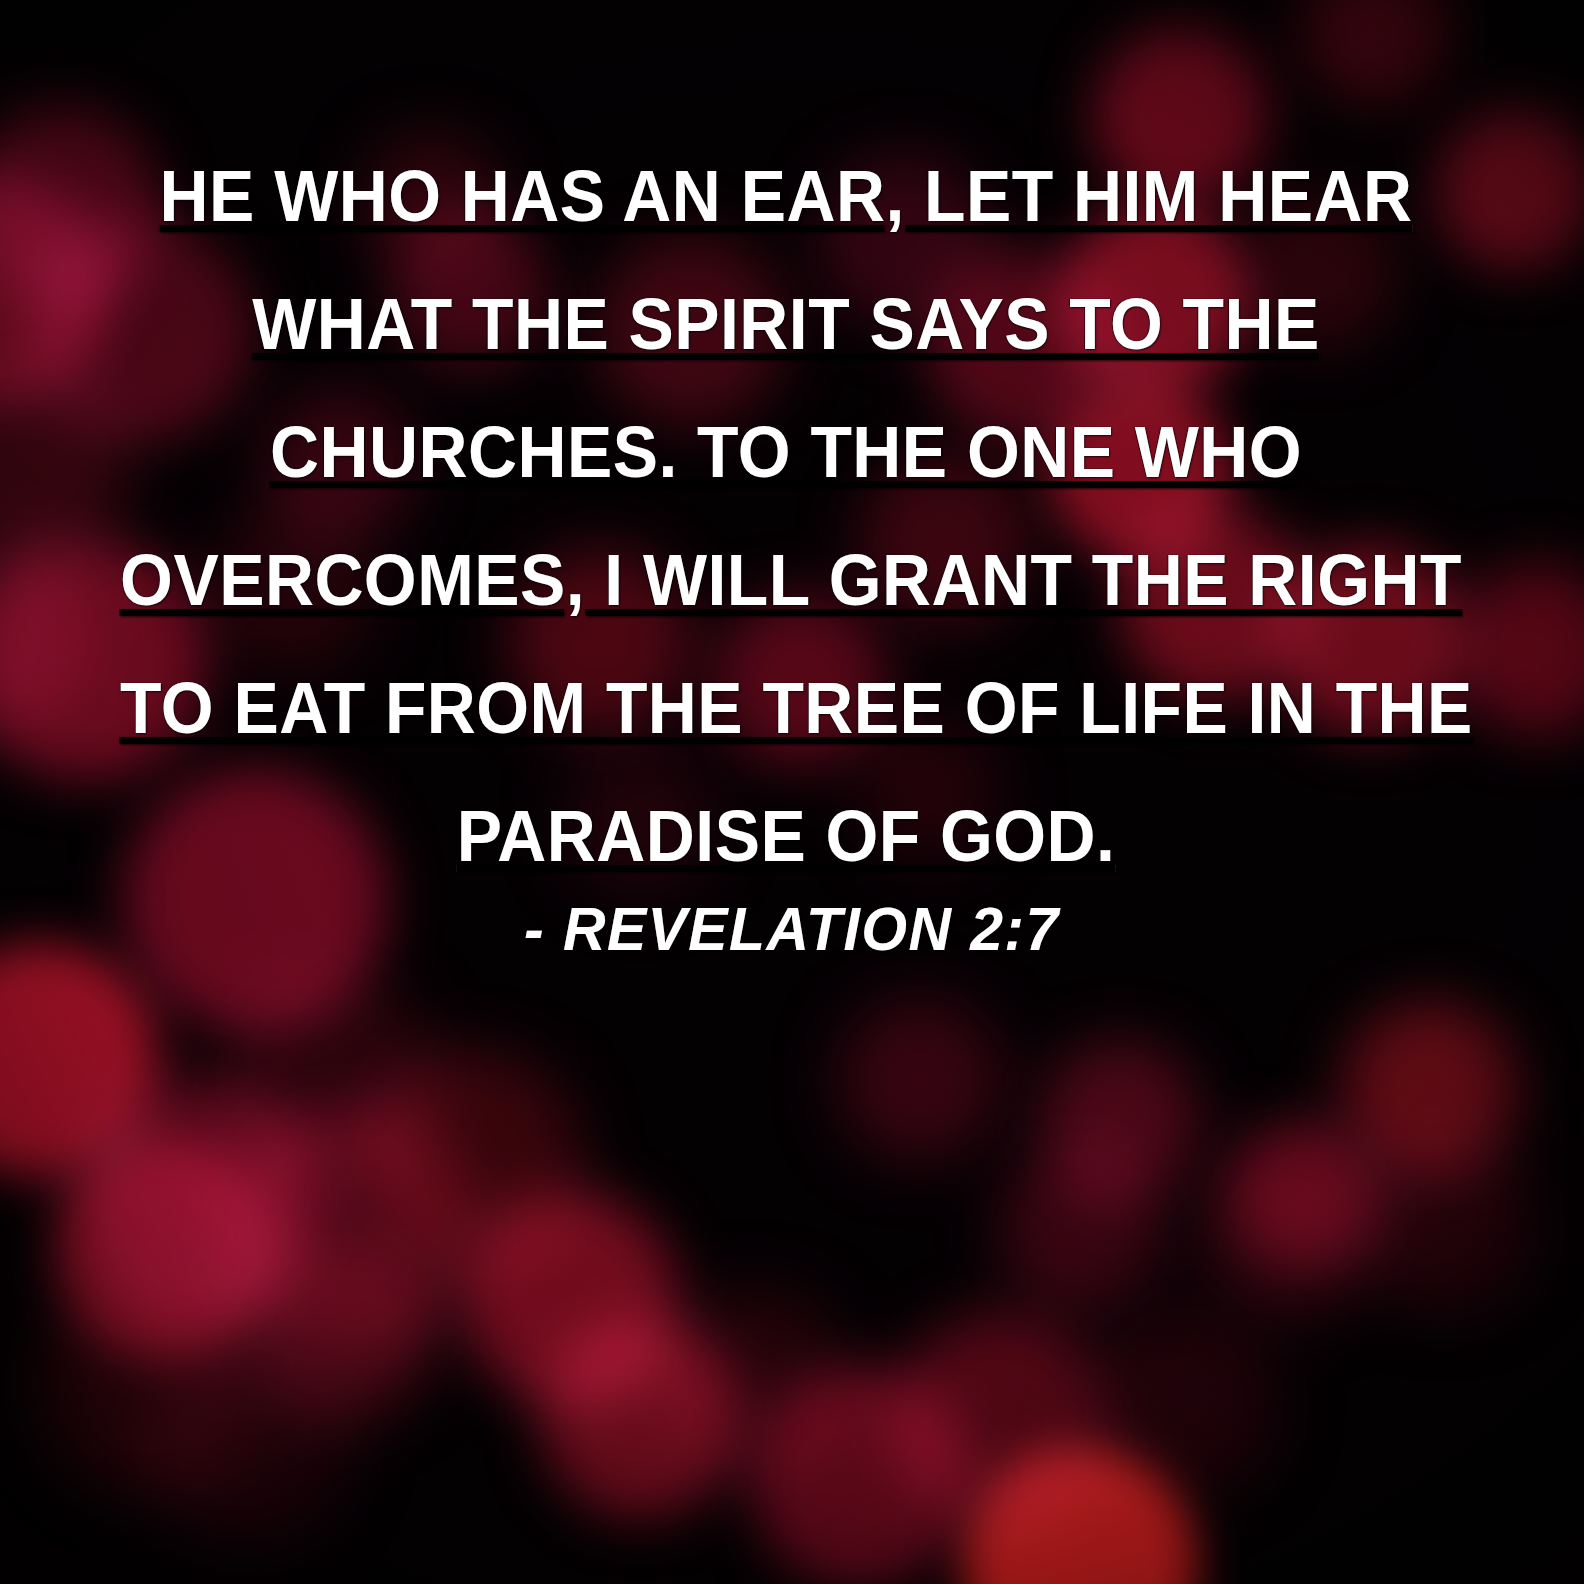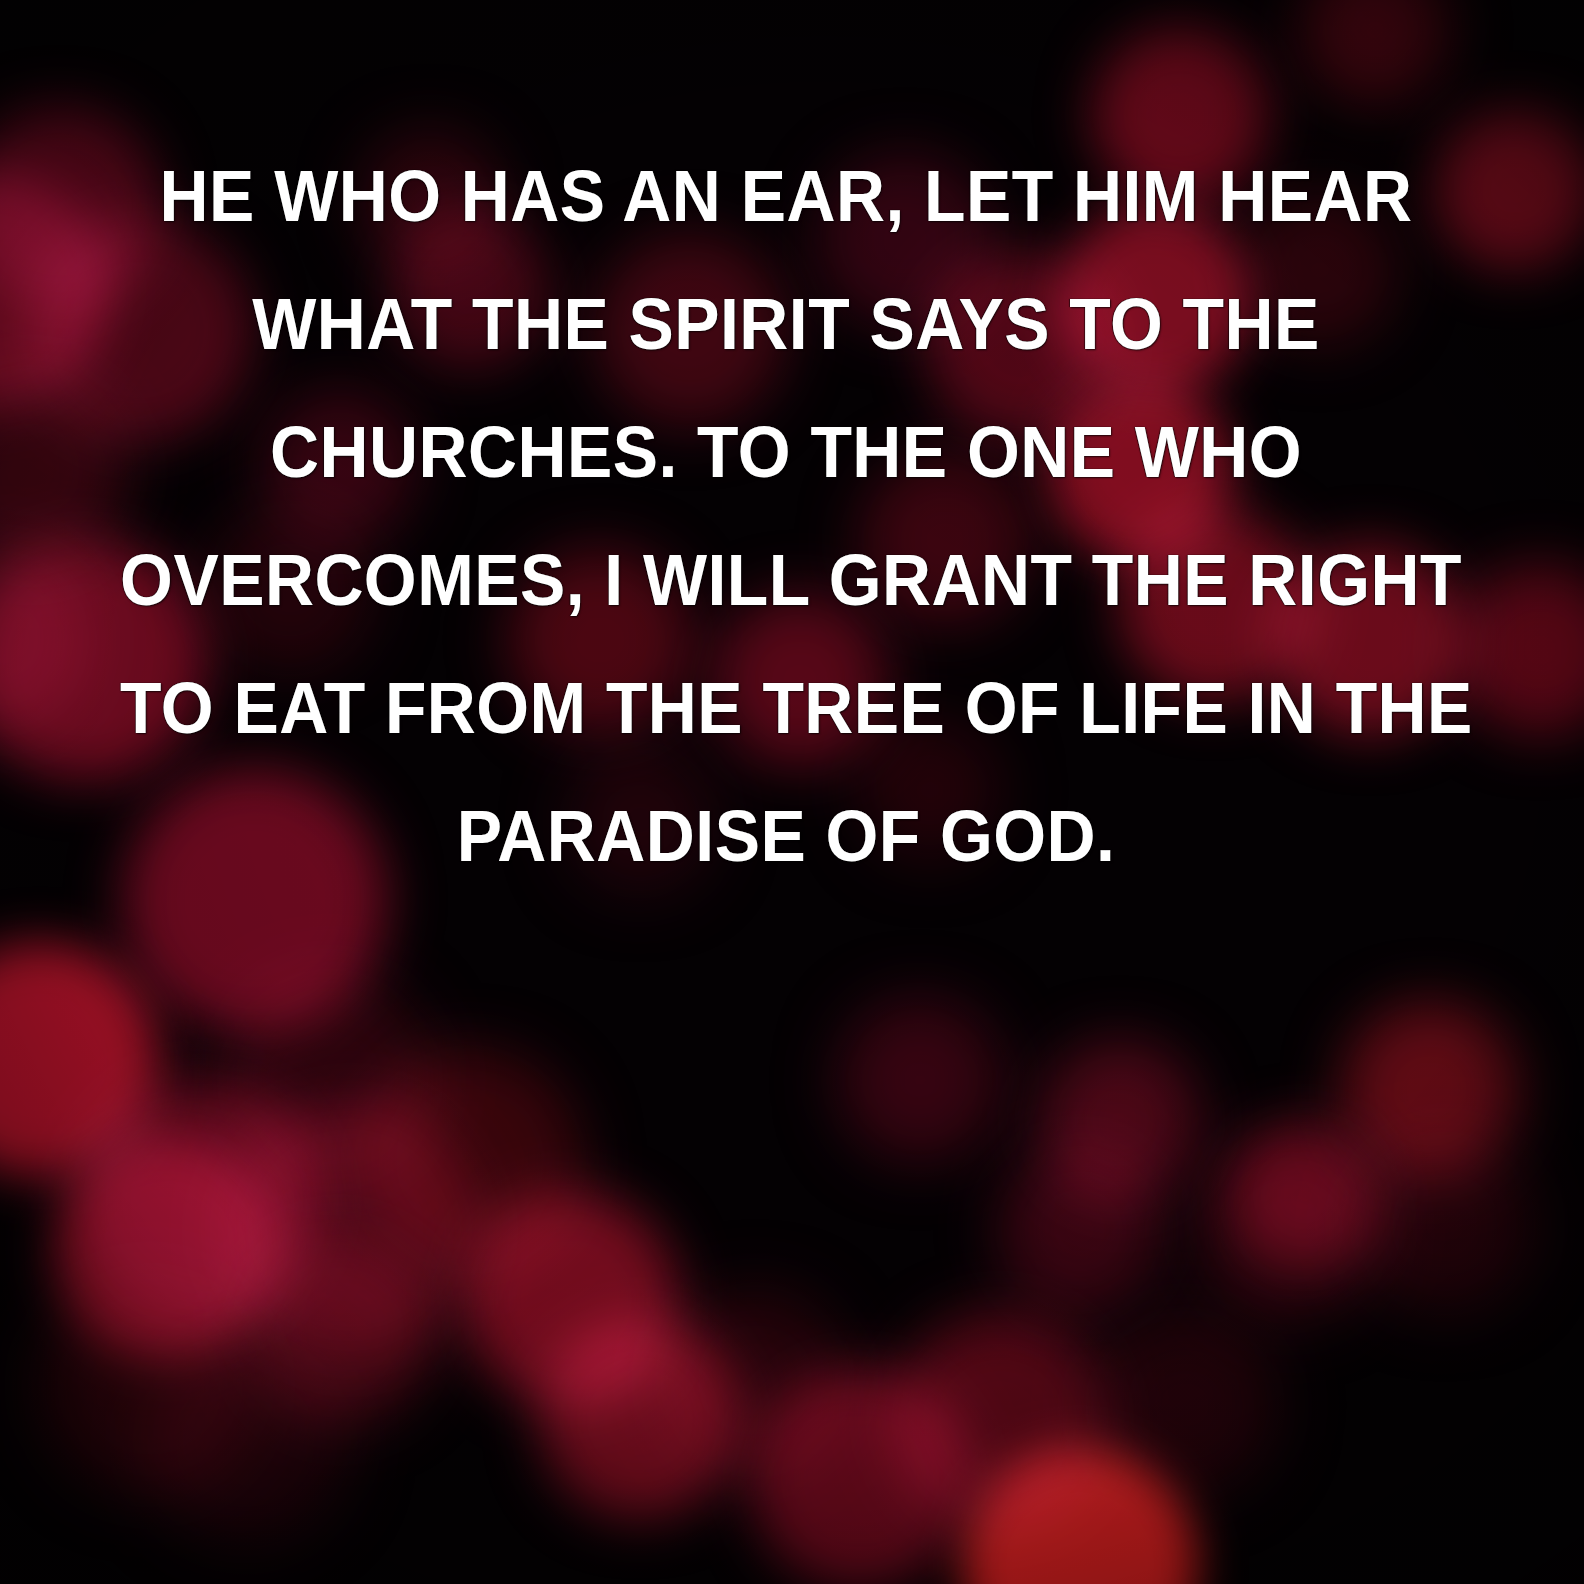--- a/index.html
+++ b/index.html
@@ -46,20 +46,21 @@
   
   #quote-block {
     position: absolute;
     z-index: 3;
     left: 0;
     right: 12px;
     top: 132px;
     text-align: center;
     padding: 0 70px;
     box-sizing: border-box;
+    text-decoration: underline;
   }
 
   .verse-line {
     display: block;
     color: #ffffff;
     font-family: "Liberation Sans", sans-serif;
     font-weight: 700;
     font-size: 73px;
     line-height: 128px;
     letter-spacing: 0.5px;
@@ -196,14 +197,17 @@
 
   <div id="quote-block">
     <span class="verse-line">HE WHO HAS AN EAR, LET HIM HEAR</span>
     <span class="verse-line">WHAT THE SPIRIT SAYS TO THE</span>
     <span class="verse-line">CHURCHES. TO THE ONE WHO</span>
     <span class="verse-line">OVERCOMES, I WILL GRANT THE RIGHT</span>
     <span class="verse-line">TO EAT FROM THE TREE OF LIFE IN THE</span>
     <span class="verse-line">PARADISE OF GOD.</span>
   </div>
 
+  <div id="attribution">
+    <span class="attr-text">- REVELATION 2:7</span>
+  </div>
 
 </div>
 
 </body></html>

